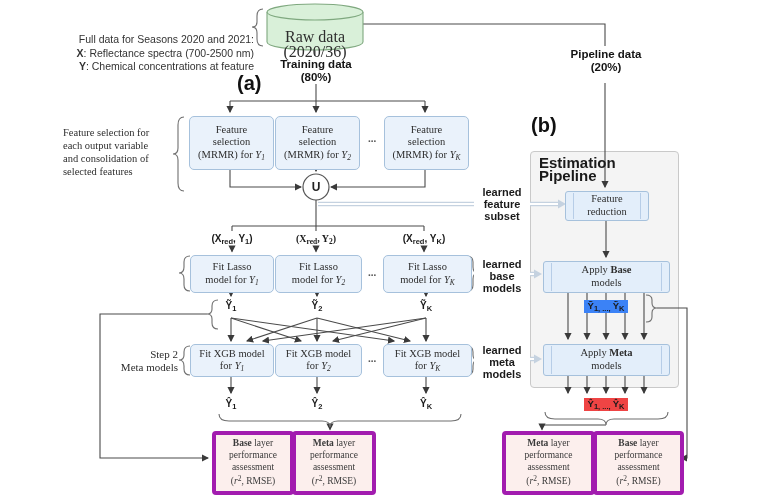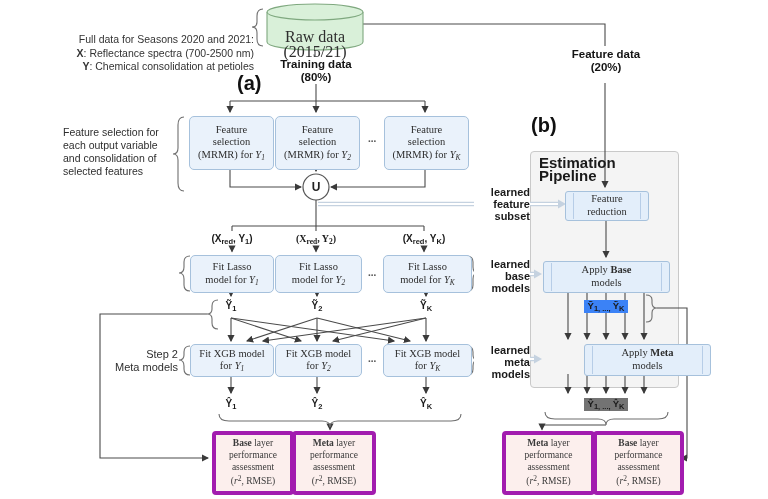--- a/index.html
+++ b/index.html
@@ -11,25 +11,25 @@
         display:flex;flex-direction:column;align-items:center;justify-content:center;
         font-family:"Liberation Serif",serif;font-size:10.5px;line-height:1.22;color:#2e2e2e;text-align:center;}
   .sbox{position:absolute;z-index:2;background:#e3eefa;border:1px solid #a6c1dc;border-radius:3px;
         display:flex;flex-direction:column;align-items:center;justify-content:center;
         font-family:"Liberation Serif",serif;font-size:10.5px;line-height:1.2;color:#2e2e2e;text-align:center;}
   .sbox::before,.sbox::after{content:"";position:absolute;top:1px;bottom:1px;width:0;border-left:1px solid #b7cde7;}
   .sbox::before{left:7px}.sbox::after{right:7px}
   .pink{position:absolute;z-index:2;background:#fcefed;border:4px solid #a21caf;border-radius:4px;
         display:flex;flex-direction:column;align-items:center;justify-content:center;
         font-family:"Liberation Serif",serif;font-size:9.5px;line-height:1.24;color:#3a3a3a;text-align:center;}
-  .serifnote{font-family:Liberation Sans, sans-serif;font-size:10.5px;line-height:13px;color:#2e2e2e;}
+  .serifnote{font-family:Liberation Serif, serif;font-size:10.5px;line-height:13px;color:#2e2e2e;}
   .sansnote{font-size:10.5px;line-height:13.5px;color:#333;}
   .boldlab{font-weight:bold;color:#141414;font-size:11.5px;line-height:13px;text-align:center;}
   .panel{font-weight:bold;font-size:20px;color:#111;}
-  .pipelab{font-weight:bold;font-size:11px;line-height:12px;text-align:right;color:#1a1a1a;background:#fff;}
+  .pipelab{font-weight:bold;font-size:11px;line-height:12px;text-align:center;color:#1a1a1a;background:#fff;}
   .subsym{font-weight:bold;font-size:10px;color:#1a1a1a;text-align:center;}
   .gpanel{position:absolute;z-index:0;background:#f4f4f4;border:1px solid #c9c9c9;border-radius:4px;}
   sub{font-size:7.5px;vertical-align:-2px;}
   sup{font-size:7.5px;vertical-align:3px;}
   .ell{font-family:"Liberation Serif",serif;font-weight:bold;color:#555;font-size:11px;text-align:center;}
   .ulab{font-weight:bold;font-size:12px;color:#222;text-align:center;}
 </style>
 </head>
 <body>
 
@@ -138,34 +138,34 @@
       <path d="M267 12 L267 42 A48 8 0 0 0 363 42 L363 12" fill="#d9f0d9" stroke="#7fa87f" stroke-width="1.1"></path>
       <ellipse cx="315" cy="12" rx="48" ry="8" fill="#d9f0d9" stroke="#7fa87f" stroke-width="1.1"></ellipse>
     </g>
 
     <circle cx="316" cy="187" r="13" fill="#ffffff" stroke="#555" stroke-width="1.2"></circle>
   </svg>
 
   <div class="txt sansnote" style="left:60px;top:9px;width:194px;text-align:right;margin-top:24px;">
     <div><span>Full data for Seasons 2020 and 2021:</span></div>
     <div><b>X</b><span>: Reflectance spectra (700-2500 nm)</span></div>
-    <div><b>Y</b><span>: Chemical consolidation at petioles</span></div>
+    <div><b>Y</b><span>: Chemical concentrations at feature</span></div>
   </div>
 
   <div class="txt" style="left:267px;top:13px;width:96px;text-align:center;font-family:'Liberation Serif',serif;font-size:16px;line-height:15px;color:#2e2e2e;margin-top:16px;">
     <div>Raw data</div>
-    <div>(2015/21)</div>
+    <div>(2020/36)</div>
   </div>
 
   <div class="txt boldlab" style="left:255px;top:58px;width:122px;">
     <div>Training data</div>
     <div>(80%)</div>
   </div>
   <div class="txt boldlab" style="left:545px;top:48px;width:122px;">
-    <div>Feature data</div>
+    <div>Pipeline data</div>
     <div>(20%)</div>
   </div>
 
   <div class="txt panel" style="left:237px;top:72px;">(a)</div>
   <div class="txt panel" style="left:531px;top:114px;">(b)</div>
 
   <div class="txt serifnote" style="left:63px;top:126px;width:116px;">
     <div>Feature selection for</div>
     <div>each output variable</div>
     <div>and consolidation of</div>
@@ -298,26 +298,26 @@
 
   <div class="sbox" style="left:543px;top:261px;width:125px;height:30px;">
     <div><span>Apply </span><b>Base</b></div>
     <div>models</div>
   </div>
 
   <div class="txt subsym" style="left:584px;top:300px;width:44px;background:#3b82f6;font-size:9.5px;">
     <span>Ỹ</span><sub>1, ..., </sub><span> Ỹ</span><sub>K</sub>
   </div>
 
-  <div class="sbox" style="left:543px;top:344px;width:125px;height:30px;margin-left:41px;">
+  <div class="sbox" style="left:543px;top:344px;width:125px;height:30px;">
     <div><span>Apply </span><b>Meta</b></div>
     <div>models</div>
   </div>
 
-  <div class="txt subsym" style="left:584px;top:398px;width:44px;background:#737373;font-size:9.5px;">
+  <div class="txt subsym" style="left:584px;top:398px;width:44px;background:#ef4444;font-size:9.5px;">
     <span>Ŷ</span><sub>1, ..., </sub><span> Ŷ</span><sub>K</sub>
   </div>
 
   <div class="pink" style="left:502px;top:431px;width:85px;height:56px;">
     <div><b>Meta</b><span> layer</span></div>
     <div>performance</div>
     <div>assessment</div>
     <div><span>(</span><i>r</i><sup>2</sup><span>, RMSE)</span></div>
   </div>
   <div class="pink" style="left:593px;top:431px;width:83px;height:56px;">

